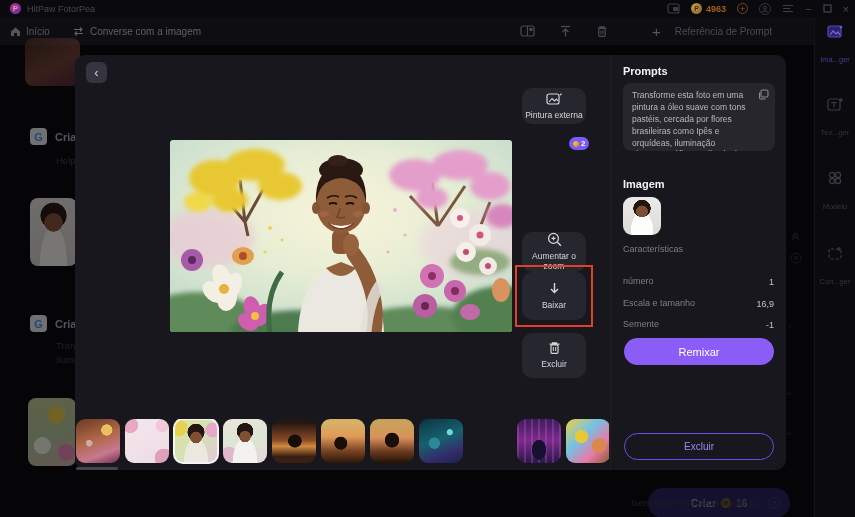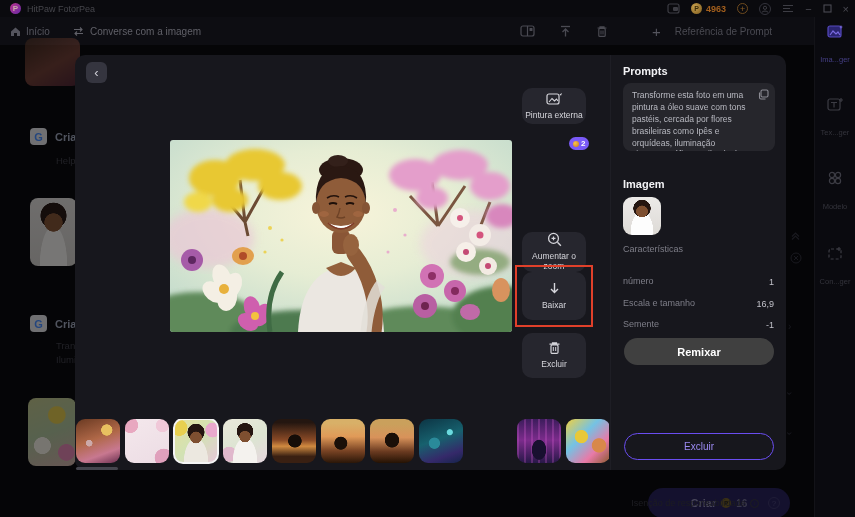--- a/index.html
+++ b/index.html
@@ -71,21 +71,21 @@
   .sec { margin-top:27px; }
   .srcthumb { margin-top:7px; width:38px; height:38px; border-radius:9px;
       background:
         radial-gradient(circle at 50% 38%, #7e4f30 19%, transparent 20%),
         radial-gradient(circle at 50% 30%, #241510 26%, transparent 27%),
         radial-gradient(ellipse at 50% 95%, #fdfdfd 42%, transparent 43%),
         linear-gradient(180deg,#eceae8,#dddad6); }
   .drow { display:flex; justify-content:space-between; margin-top:9px; }
   .drow .dl { font-size:9px; color:#7e7e88; }
   .drow .dv { font-size:9px; color:#c2c2ca; text-align:right; max-width:78px; line-height:1.4; }
-  .remix { position:absolute; left:13px; top:283px; width:150px; height:27px; border-radius:14px; background:#404040; color:#fff; font-size:11px; font-weight:bold; display:flex; align-items:center; justify-content:center; }
+  .remix { position:absolute; left:13px; top:283px; width:150px; height:27px; border-radius:14px; background:#8b5cf6; color:#fff; font-size:11px; font-weight:normal; display:flex; align-items:center; justify-content:center; }
   .delbtn { position:absolute; left:13px; top:378px; width:150px; height:27px; border-radius:14px; border:1px solid #6a4df0; color:#9c8af2; font-size:10px; display:flex; align-items:center; justify-content:center; }
 
   
   .strip { position:absolute; left:1px; top:364px; width:533px; height:46px; display:flex; gap:5px; overflow:hidden; }
   .thumb { flex:0 0 44px; width:44px; height:44px; border-radius:9px; }
   .thumb.sel { outline:2px solid #f5f5f5; outline-offset:-1px; }
   .hscroll { position:absolute; left:1px; top:412px; width:42px; height:3px; border-radius:2px; background:#45454e; }
 
   .t1 { background:radial-gradient(circle at 70% 25%,#e8c060 12%,transparent 13%),radial-gradient(circle at 30% 55%,#caa 8%,transparent 9%),linear-gradient(160deg,#6a3a22,#b06848 45%,#c87890 75%,#6a3050); }
   .t2 { background:radial-gradient(circle at 12% 14%,#e8a8c0 14%,transparent 15%),radial-gradient(circle at 88% 88%,#e0a0bc 16%,transparent 17%),radial-gradient(circle at 85% 15%,#f0c8d8 12%,transparent 13%),linear-gradient(150deg,#f4e8ec,#ecdce4); }

